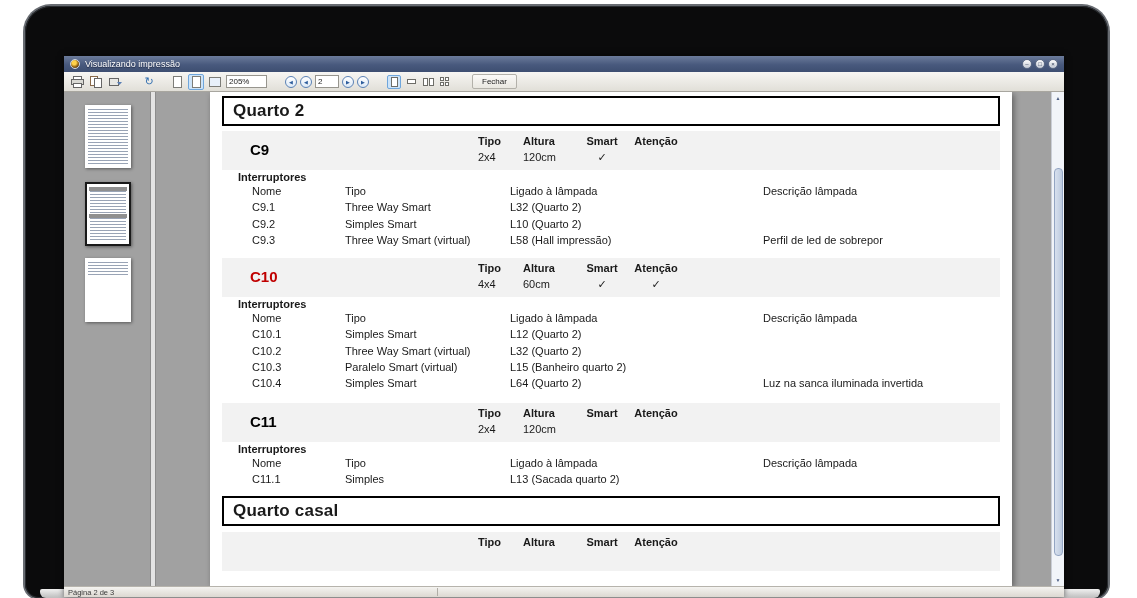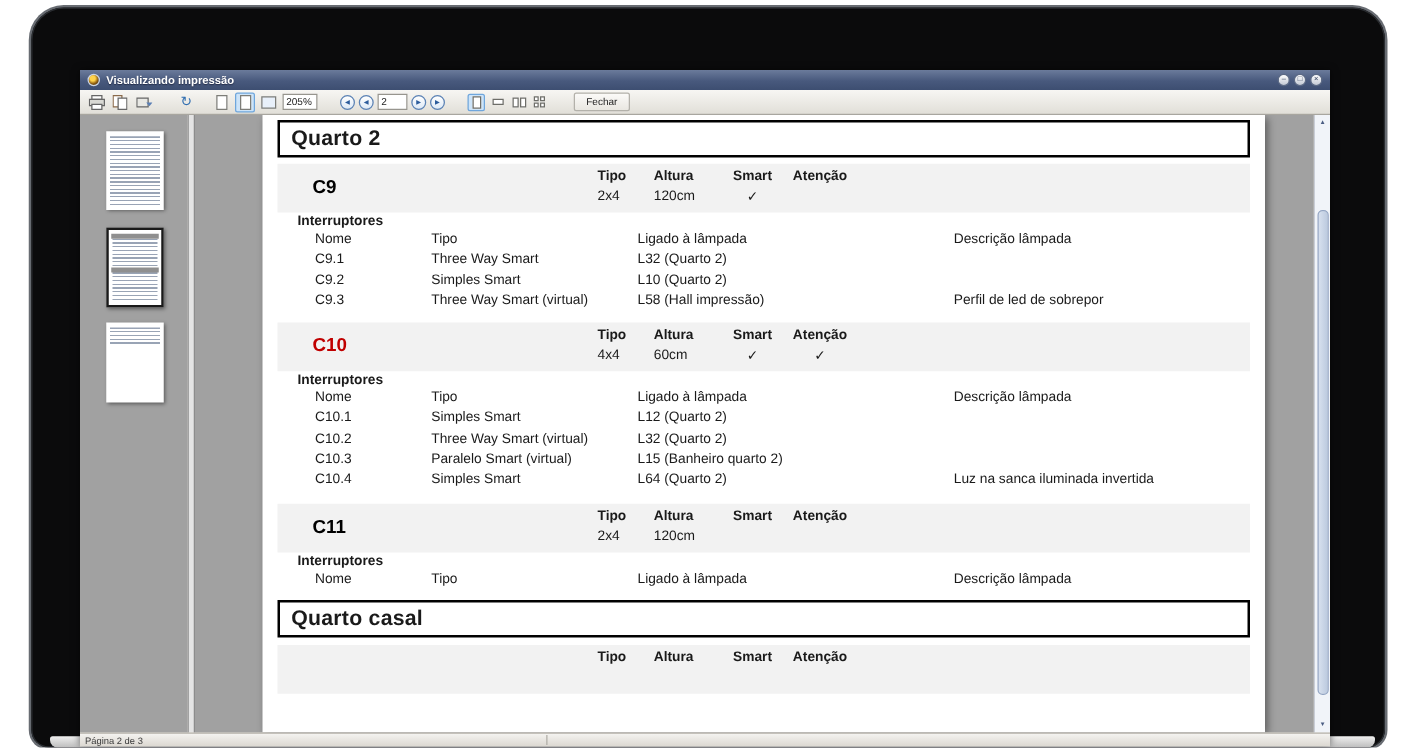--- a/index.html
+++ b/index.html
@@ -27,21 +27,21 @@
   
   .titlebar {
     height:16px; flex:0 0 16px; background:linear-gradient(#6b7b9b,#48597d 55%,#3d4e71);
     display:flex; align-items:center; padding:0 6px; gap:5px;
   }
   .app-icon {
     width:10px; height:10px; border-radius:50%;
     background:radial-gradient(circle at 40% 35%, #ffd24a 0 28%, #8a5a10 60%, #2c2c2c 100%);
     border:1px solid #cfd6e2; flex:0 0 10px;
   }
-  .title-text { color:#fff; font-size:9px; font-weight:bold; text-shadow:0 1px 1px rgba(0,0,20,.5); white-space:nowrap; }
+  .title-text { color:#fff; font-size:9px; font-weight:normal; text-shadow:0 1px 1px rgba(0,0,20,.5); white-space:nowrap; }
   .win-controls { margin-left:auto; display:flex; gap:3px; }
   .win-btn {
     width:10px; height:10px; border-radius:50%; background:linear-gradient(#fdfdfd,#c3c9d4);
     border:1px solid #5c6a85; color:#2e3c58; font-size:6px; line-height:8px; text-align:center; cursor:default;
   }
   
   .toolbar {
     height:20px; flex:0 0 20px; background:linear-gradient(#f7f6f3,#e1dfd8);
     border-bottom:1px solid #a8a69f; display:flex; align-items:center; padding:0 5px; font-size:8px; color:#333;
   }
@@ -51,21 +51,21 @@
     width:16px; height:16px; display:flex; align-items:center; justify-content:center;
     border:1px solid transparent; border-radius:2px;
   }
   .tb-btn.selected { background:#cde4f9; border-color:#6fa6dc; }
   .pg-ico { width:9px; height:12px; background:#fff; border:1px solid #7d7d78; }
   .mon-ico { width:12px; height:10px; background:#e8f0fa; border:1px solid #7d7d78; }
   .tb-input {
     height:13px; border:1px solid #97958e; background:#fff; font-size:8px;
     font-family:"Liberation Sans",sans-serif; padding:0 2px; color:#222;
   }
-  .zoom-input { width:28px; } .page-input { width:24px; }
+  .zoom-input { width:41px; } .page-input { width:24px; }
   .nav-btn {
     width:12px; height:12px; border-radius:50%; border:1px solid #5b82b5;
     background:linear-gradient(#ffffff,#dde9f6); color:#2c5c9c; font-size:5px;
     display:flex; align-items:center; justify-content:center;
   }
   .lay-ico { width:14px; height:14px; display:flex; align-items:center; justify-content:center; gap:1px; border:1px solid transparent; border-radius:2px; }
   .lay-ico.selected { background:#cde4f9; border-color:#6fa6dc; }
   .li-rect { width:7px; height:10px; background:#fff; border:1px solid #6d6d68; }
   .li-rect.small { width:5px; height:8px; }
   .li-grid { width:10px; height:10px; display:grid; grid-template-columns:4px 4px; grid-template-rows:4px 4px; gap:1px; }
@@ -332,20 +332,26 @@
           <span class="col-v pos-atencao"></span>
         </div>
         <div class="switches mt11">
           <div class="sw-title">Interruptores</div>
           <div class="sw-row">
             <span class="sw-nome">Nome</span>
             <span class="sw-tipo">Tipo</span>
             <span class="sw-lig">Ligado à lâmpada</span>
             <span class="sw-desc">Descrição lâmpada</span>
           </div>
+          <div class="sw-row">
+            <span class="sw-nome">C11.1</span>
+            <span class="sw-tipo">Simples</span>
+            <span class="sw-lig">L13 (Sacada quarto 2)</span>
+            <span class="sw-desc"></span>
+          </div>
         </div>
 
         <div class="section-box mt8">Quarto casal</div>
 
         <div class="circuit-row mt6">
           <span class="col-h pos-tipo">Tipo</span>
           <span class="col-h pos-altura">Altura</span>
           <span class="col-h pos-smart">Smart</span>
           <span class="col-h pos-atencao">Atenção</span>
         </div>

